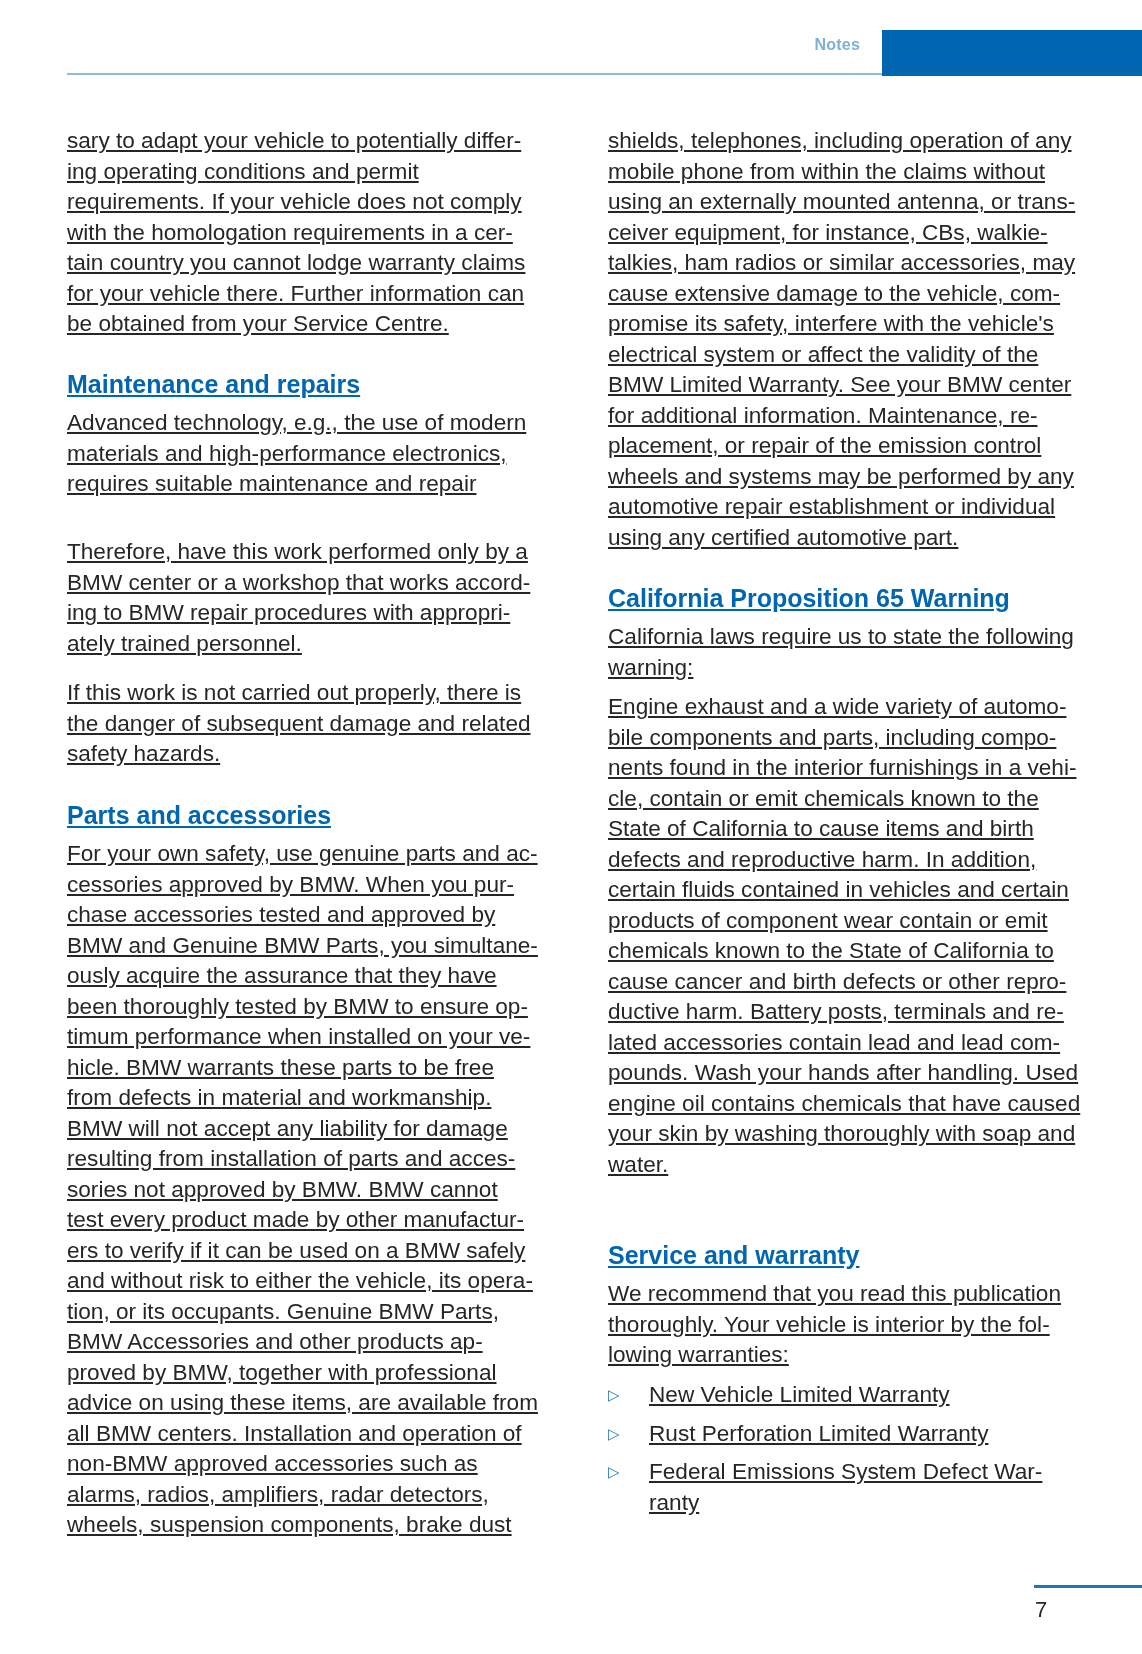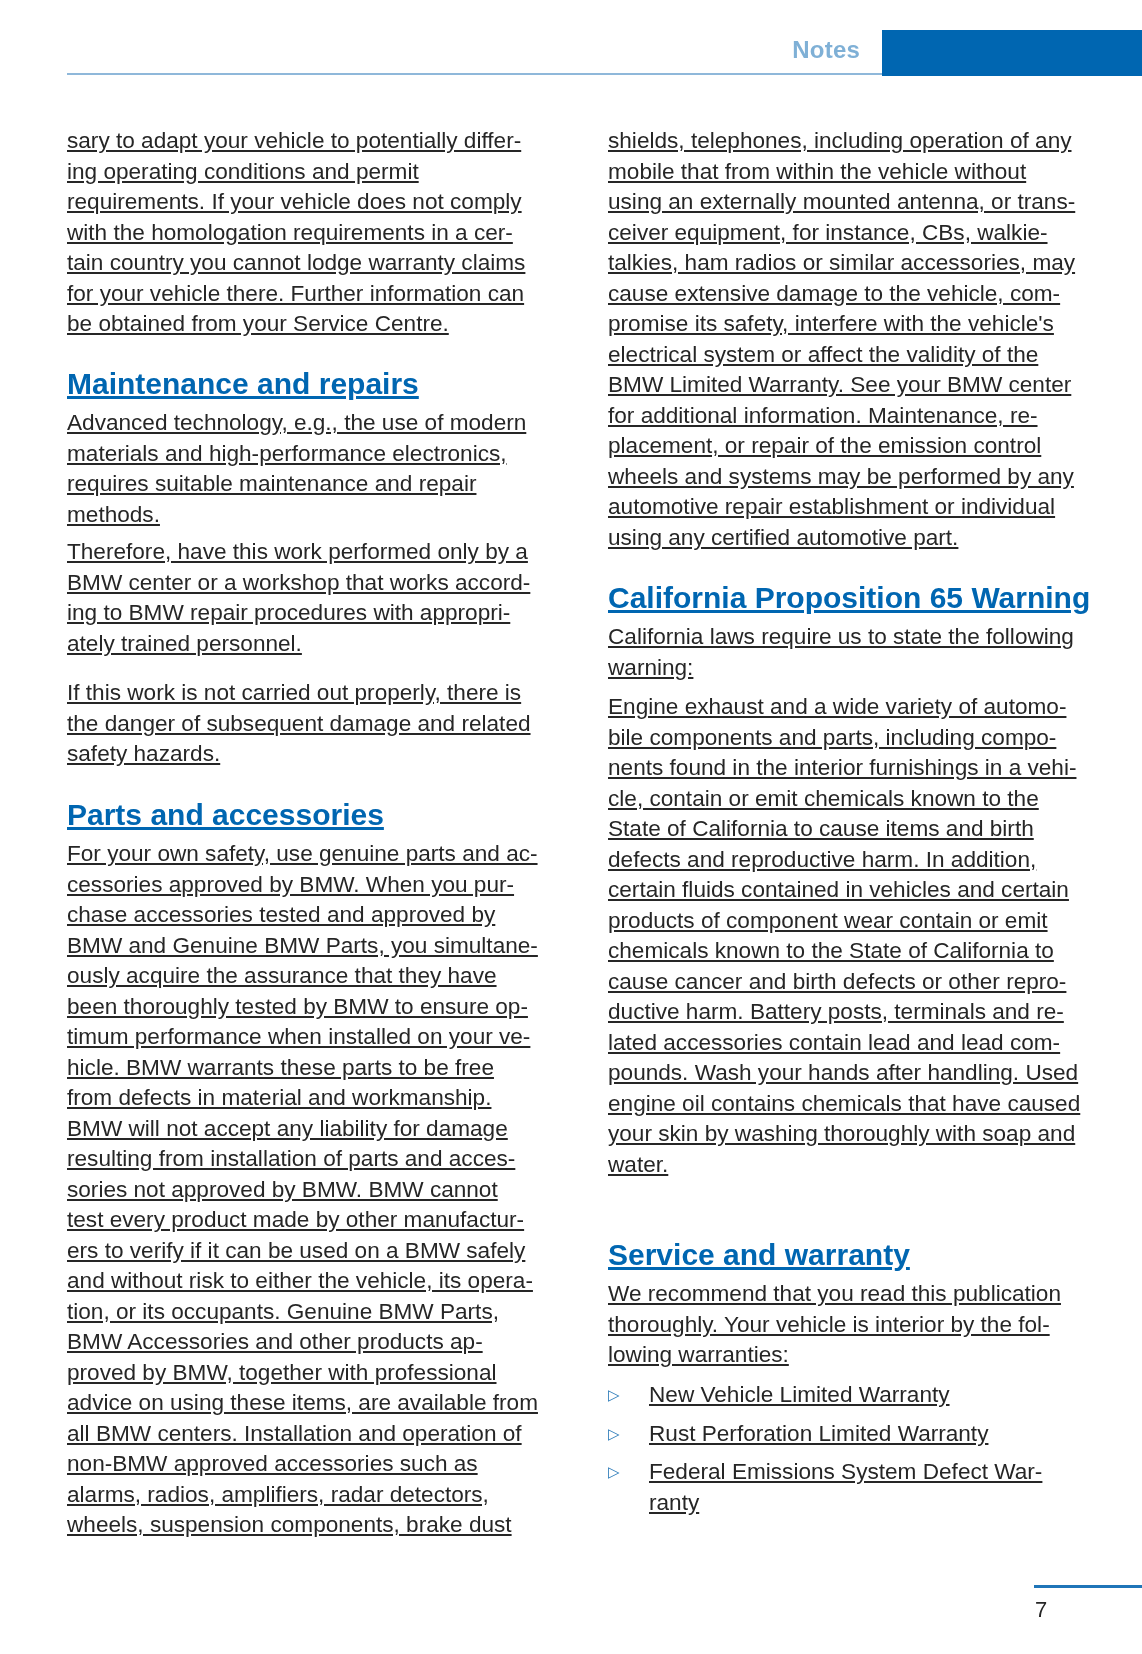--- a/index.html
+++ b/index.html
@@ -1,26 +1,26 @@
 <!DOCTYPE html>
 <html><head>
 <meta charset="utf-8">
 <style>
   html, body { margin: 0; padding: 0; background: #ffffff; }
   body { width: 1142px; height: 1654px; position: relative; overflow: hidden;
          font-family: "Liberation Sans", "DejaVu Sans", sans-serif; color: #262626; }
   .hdr-line { position: absolute; left: 67px; top: 73px; width: 815px; height: 2px; background: #8fb8da; }
   .hdr-box { position: absolute; left: 882px; top: 30px; width: 260px; height: 46px; background: #0066b1; }
-  .hdr-title { position: absolute; right: 282px; top: 36px; font-size: 24px; font-weight: bold; color: #7fb0d6; letter-spacing: 0.2px; }
+  .hdr-title { position: absolute; right: 282px; top: 36px; font-size: 16px; font-weight: bold; color: #7fb0d6; letter-spacing: 0.2px; }
   .col { position: absolute; top: 0; width: 510px; }
   .col.left { left: 67px; }
   .col.right { left: 608px; }
   .block { position: absolute; left: 0; width: 520px; text-decoration: underline; }
   .line { display: block; font-size: 22.6px; line-height: 30.5px; height: 30.5px; white-space: nowrap; color: #262626; }
-  .h { font-size: 30px; font-weight: bold; color: #0066b1; line-height: 34px; white-space: nowrap; }
+  .h { font-size: 25px; font-weight: bold; color: #0066b1; line-height: 34px; white-space: nowrap; }
   .li { position: relative; padding-left: 41px; }
   .bullet { position: absolute; left: 0; top: 0; font-size: 15px; line-height: 30.5px; color: #2a7ab8; }
   .ftr-line { position: absolute; left: 1034px; top: 1585px; width: 108px; height: 3px; background: #1f75b8; }
   .ftr-num { position: absolute; left: 1035px; top: 1597px; font-size: 22px; color: #262626; }
 </style>
 </head>
 <body>
 
 <div class="hdr-line"></div>
 <div class="hdr-title">Notes</div>
@@ -37,21 +37,20 @@
     <span class="line">for your vehicle there. Further information can</span>
     <span class="line">be obtained from your Service Centre.</span>
   </div>
 
   <div class="block h" style="top:367px">Maintenance and repairs</div>
 
   <div class="block" style="top:408px">
     <span class="line">Advanced technology, e.g., the use of modern</span>
     <span class="line">materials and high-performance electronics,</span>
     <span class="line">requires suitable maintenance and repair</span>
-    <span class="line">methods.</span>
   </div>
 
   <div class="block" style="top:537px">
     <span class="line">Therefore, have this work performed only by a</span>
     <span class="line">BMW center or a workshop that works accord-</span>
     <span class="line">ing to BMW repair procedures with appropri-</span>
     <span class="line">ately trained personnel.</span>
   </div>
 
   <div class="block" style="top:678px">
@@ -86,21 +85,21 @@
     <span class="line">non-BMW approved accessories such as</span>
     <span class="line">alarms, radios, amplifiers, radar detectors,</span>
     <span class="line">wheels, suspension components, brake dust</span>
   </div>
 </div>
 
 <div class="col right">
 
   <div class="block" style="top:126px">
     <span class="line">shields, telephones, including operation of any</span>
-    <span class="line">mobile that from within the vehicle without</span>
+    <span class="line">mobile phone from within the claims without</span>
     <span class="line">using an externally mounted antenna, or trans-</span>
     <span class="line">ceiver equipment, for instance, CBs, walkie-</span>
     <span class="line">talkies, ham radios or similar accessories, may</span>
     <span class="line">cause extensive damage to the vehicle, com-</span>
     <span class="line">promise its safety, interfere with the vehicle's</span>
     <span class="line">electrical system or affect the validity of the</span>
     <span class="line">BMW Limited Warranty. See your BMW center</span>
     <span class="line">for additional information. Maintenance, re-</span>
     <span class="line">placement, or repair of the emission control</span>
     <span class="line">wheels and systems may be performed by any</span>

